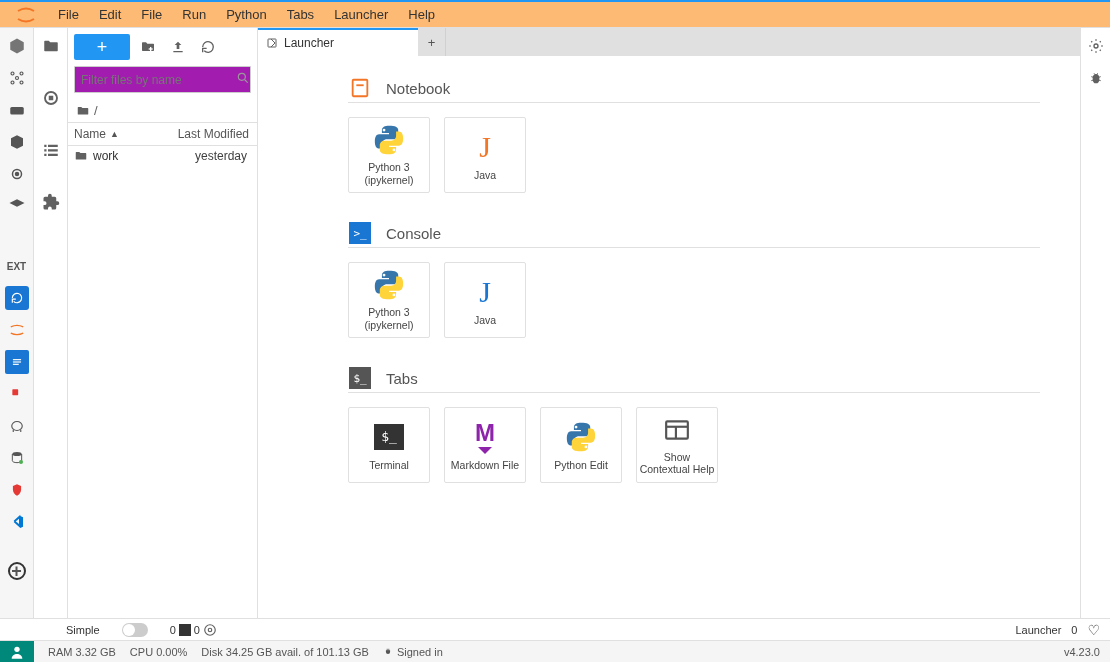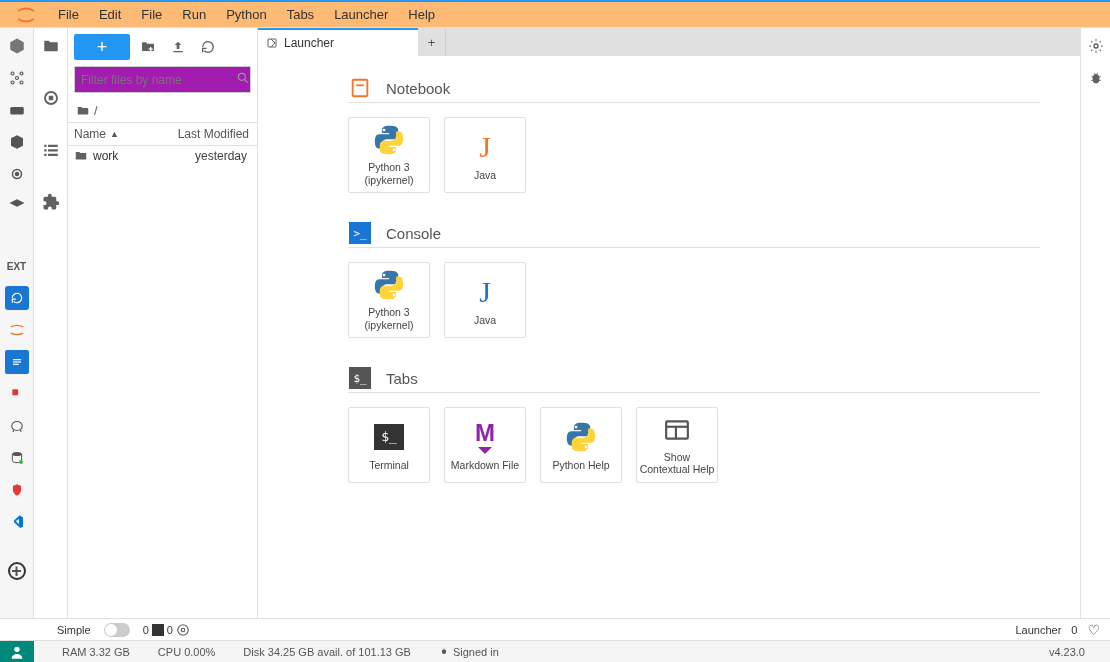--- a/index.html
+++ b/index.html
@@ -39,29 +39,29 @@
 .section-header { display: flex; align-items: center; gap: 14px; padding-bottom: 2px; border-bottom: 1px solid #e0e0e0; margin-bottom: 14px; }
 .section-icon { width: 24px; height: 24px; display: flex; align-items: center; justify-content: center; }
 .section-title { font-size: 15px; color: #555; }
 .cards { display: flex; gap: 14px; flex-wrap: wrap; }
 .card { width: 82px; height: 76px; border: 1px solid #e0e0e0; border-radius: 2px; display: flex; flex-direction: column; align-items: center; justify-content: center; cursor: pointer; gap: 4px; padding: 6px 2px; }
 .card-icon { width: 36px; height: 36px; display: flex; align-items: center; justify-content: center; }
 .card-label { font-size: 10.5px; color: #444; text-align: center; line-height: 1.2; }
 .right-rail { width: 30px; background: #fff; border-left: 1px solid #e0e0e0; display: flex; flex-direction: column; align-items: center; padding-top: 8px; gap: 12px; }
 .right-rail-item { width: 20px; height: 20px; display: flex; align-items: center; justify-content: center; cursor: pointer; color: #616161; }
 .statusbar1 { height: 22px; border-top: 1px solid #e0e0e0; display: flex; align-items: center; padding: 0 10px; font-size: 11px; background: #fff; justify-content: space-between; }
-.status-left { display: flex; align-items: center; gap: 13px; }
+.status-left { display: flex; align-items: center; gap: 22px; }
 .toggle { width: 26px; height: 14px; background: #ccc; border-radius: 7px; position: relative; }
 .toggle::after { content: ''; width: 12px; height: 12px; background: #fff; border-radius: 50%; position: absolute; left: 1px; top: 1px; }
 .status-right { display: flex; align-items: center; gap: 10px; }
 .statusbar2 { height: 22px; background: #f5f5f5; border-top: 1px solid #e0e0e0; display: flex; align-items: center; padding: 0 0 0 0; font-size: 11px; justify-content: space-between; color: #555; }
-.status2-left { display: flex; align-items: center; gap: 28px; }
+.status2-left { display: flex; align-items: center; gap: 14px; }
 .jup-badge { width: 34px; height: 22px; background: #00897b; display: flex; align-items: center; justify-content: center; }
 .status-item { display: flex; align-items: center; gap: 4px; }
-.status2-right { padding-right: 25px; }
+.status2-right { padding-right: 10px; }
 .bell { font-size: 14px; }
 </style>
 </head>
 <body>
 
 <div class="top-border"></div>
 
 <div class="menubar">
   <div class="jupyter-logo">
     <svg width="22" height="18" viewBox="0 0 22 18">
@@ -351,21 +351,21 @@
           </div>
           <div class="card">
             <div class="card-icon">
                 <svg viewBox="0 0 48 48" width="34" height="34">
                   <path d="M24 4c-6 0-10 2-10 6v4h10v2H10c-4 0-6 4-6 10s2 10 6 10h4v-6c0-4 3-7 7-7h10c3 0 6-3 6-6V10c0-4-4-6-13-6z" fill="#3776ab"></path>
                   <circle cx="17" cy="10" r="2" fill="#fff"></circle>
                   <path d="M24 44c6 0 10-2 10-6v-4H24v-2h14c4 0 6-4 6-10s-2-10-6-10h-4v6c0 4-3 7-7 7H17c-3 0-6 3-6 6v7c0 4 4 6 13 6z" fill="#ffd43b"></path>
                   <circle cx="31" cy="38" r="2" fill="#fff"></circle>
                 </svg>
               </div>
-            <div class="card-label">Python Help</div>
+            <div class="card-label">Python Edit</div>
           </div>
           <div class="card">
             <div class="card-icon">
                 <svg viewBox="0 0 24 24" width="30" height="26" fill="none" stroke="#555" stroke-width="2">
                   <rect x="2" y="4" width="20" height="16" rx="1"></rect>
                   <line x1="2" y1="9" x2="22" y2="9"></line>
                   <line x1="11" y1="9" x2="11" y2="20"></line>
                 </svg>
               </div>
             <div class="card-label">Show Contextual Help</div>

